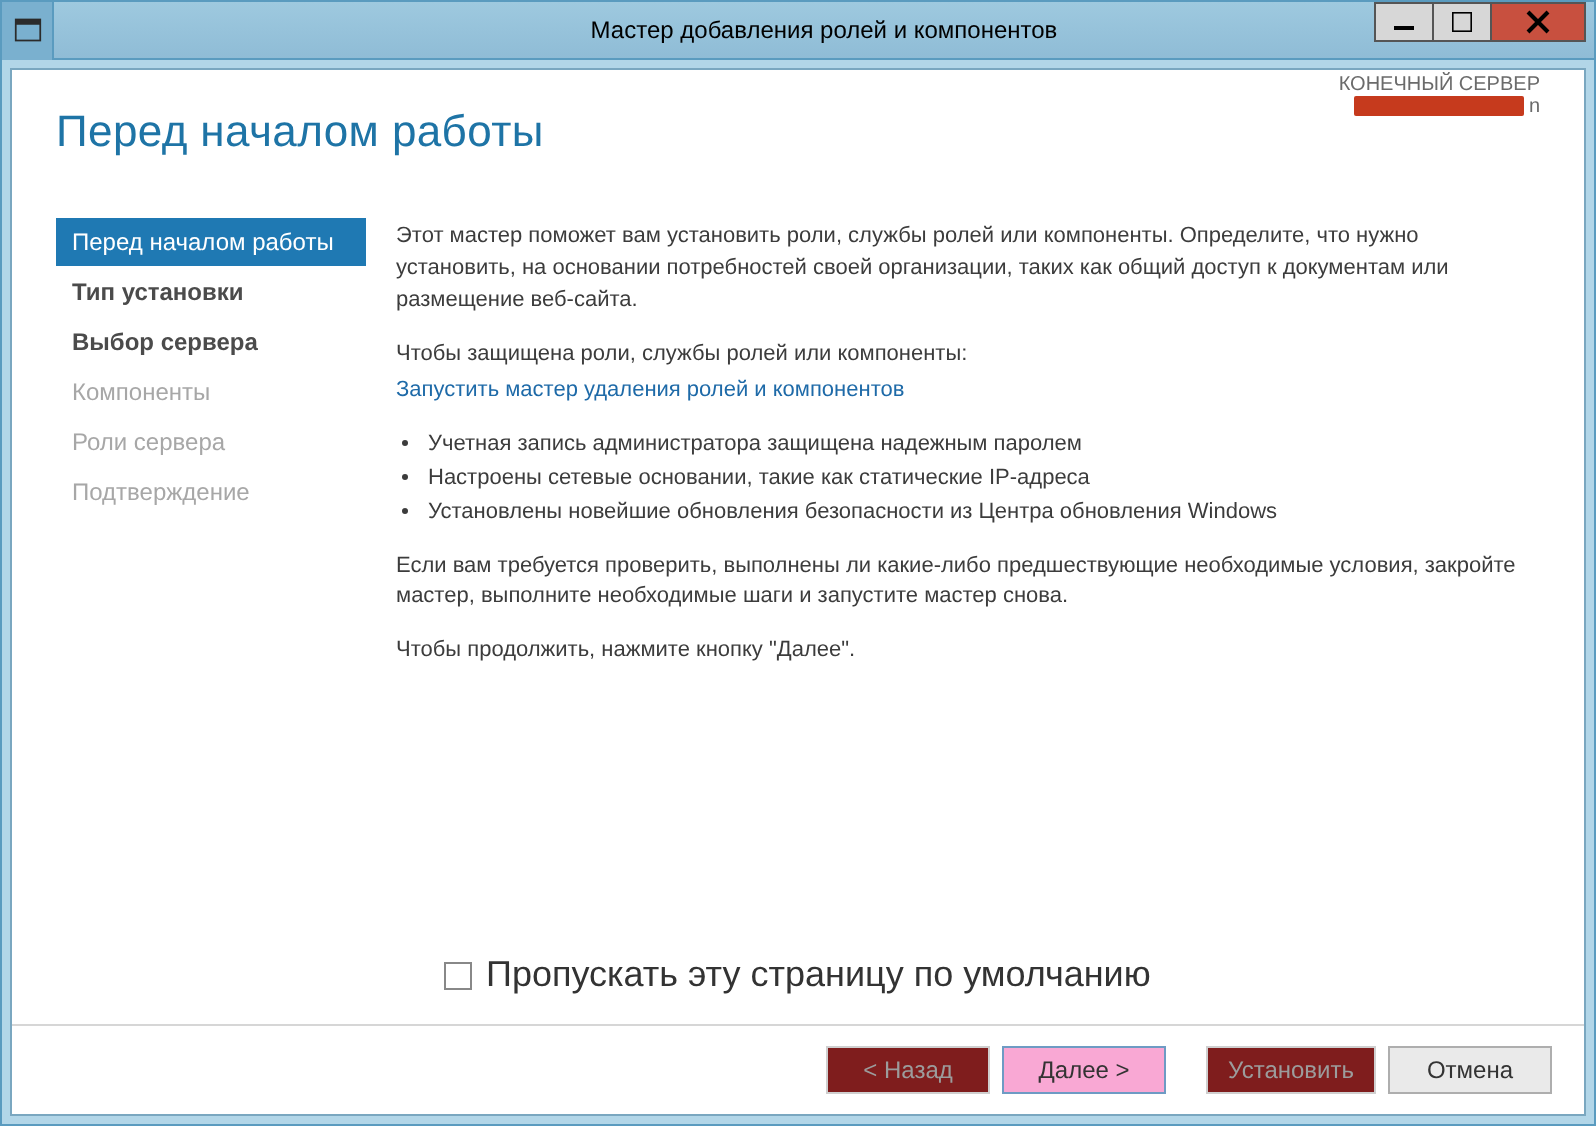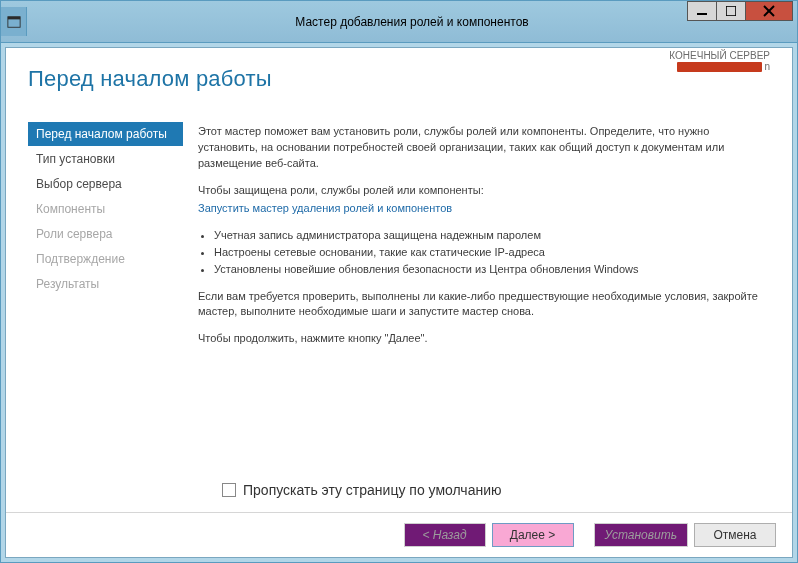--- a/index.html
+++ b/index.html
@@ -16,21 +16,21 @@
   }
   .window {
     width: 798px;
     height: 563px;
     background: #b2d6e8;
     display: flex;
     flex-direction: column;
     border: 1px solid #5a9bbf;
   }
   .titlebar {
-    height: 42px;
+    height: 29px;
     background: linear-gradient(#9ec9df,#8fbcd6);
     display: flex;
     align-items: center;
     font-size: 12px;
     color: #000;
     position: relative;
     border-bottom: 1px solid #5a9bbf;
   }
   .titlebar .sysicon {
     width: 26px; height: 29px;
@@ -105,21 +105,21 @@
     width: 180px;
     padding: 0 3px 0 22px;
     font-size: 12px;
   }
   .nav .step {
     padding: 5px 8px;
     color: #a7a7a7;
     white-space: nowrap;
     margin-bottom: 1px;
   }
-  .nav .step.enabled { color: #4b4b4b; }
+  .nav .step.enabled { color: #4b4b4b; font-weight: bold; }
   .nav .step.active {
     background: #1f79b3;
     color: #fff;
     font-weight: 400;
   }
   .content {
     flex:1;
     padding: 2px 22px 10px 12px;
     font-size: 11px;
     color: #3c3c3c;
@@ -130,21 +130,21 @@
   .content ul {
     margin: 3px 0 11px 0;
     padding-left: 16px;
   }
   .content ul li { margin-bottom: 1px; }
   .skiprow {
     padding: 0 0 14px 216px;
     display:flex;
     align-items:center;
     gap:7px;
-    font-size:14px;
+    font-size:18px;
   }
   .skiprow .cb {
     width:14px;height:14px;
     border:1px solid #888;
     background:#fff;
   }
   .footer {
     border-top: 1px solid #d6d6d6;
     padding: 10px 16px;
     display:flex;
@@ -155,21 +155,21 @@
   .btn {
     min-width: 82px;
     height: 24px;
     border: 1px solid #aeaeae;
     background: #eaeaea;
     display:flex; align-items:center; justify-content:center;
     font-size:12px;
     color:#333;
     padding: 0 10px;
   }
-  .btn.disabled { color:#9c9c9c; background:#701a75; border-color:#cfcfcf;font-style:italic; }
+  .btn.disabled { color:#9c9c9c; background:#7f1d1d; border-color:#cfcfcf; }
   .btn.primary { border-color:#6e9bc4; background:#f9a8d4; }
 </style>
 </head>
 <body>
 
 <div class="window">
 
   <div class="titlebar">
     <div class="sysicon">
       <svg viewBox="0 0 16 16">
@@ -211,21 +211,20 @@
     </div>
 
     <div class="body">
       <div class="nav">
         <div class="step active">Перед началом работы</div>
         <div class="step enabled">Тип установки</div>
         <div class="step enabled">Выбор сервера</div>
         <div class="step">Компоненты</div>
         <div class="step">Роли сервера</div>
         <div class="step">Подтверждение</div>
-        <div class="step">Результаты</div>
       </div>
 
       <div class="content">
         <p>Этот мастер поможет вам установить роли, службы ролей или компоненты. Определите, что нужно установить, на основании потребностей своей организации, таких как общий доступ к документам или размещение веб-сайта.</p>
         <p style="margin-bottom:2px">Чтобы защищена роли, службы ролей или компоненты:</p>
         <p><a href="#" class="link">Запустить мастер удаления ролей и компонентов</a></p>
         <ul>
           <li>Учетная запись администратора защищена надежным паролем</li>
           <li>Настроены сетевые основании, такие как статические IP-адреса</li>
           <li>Установлены новейшие обновления безопасности из Центра обновления Windows</li>

